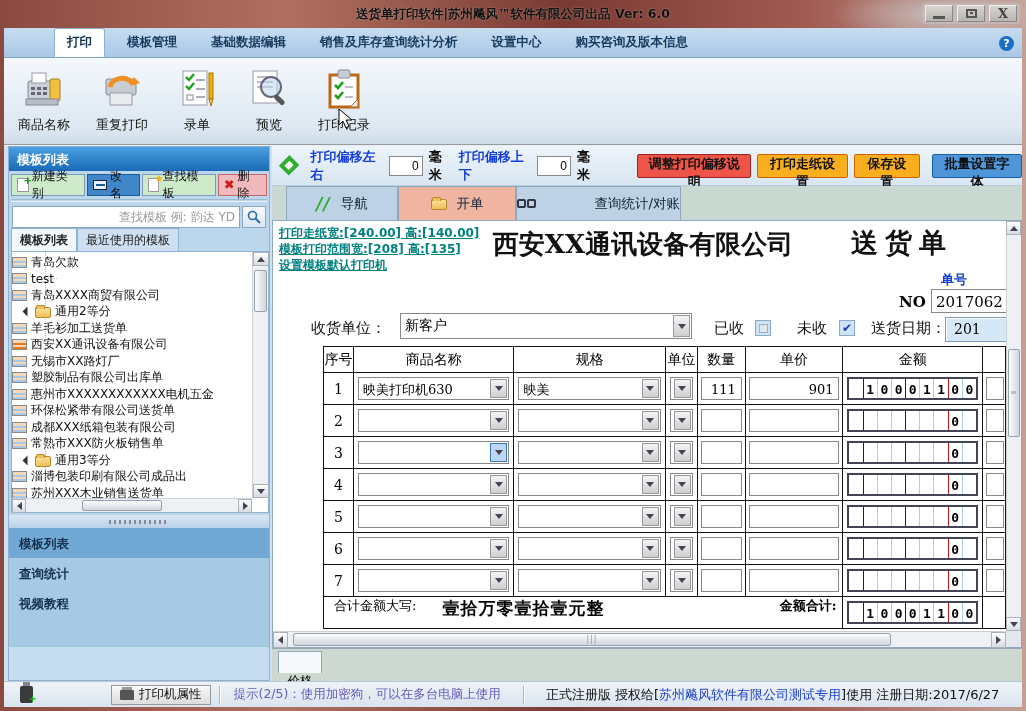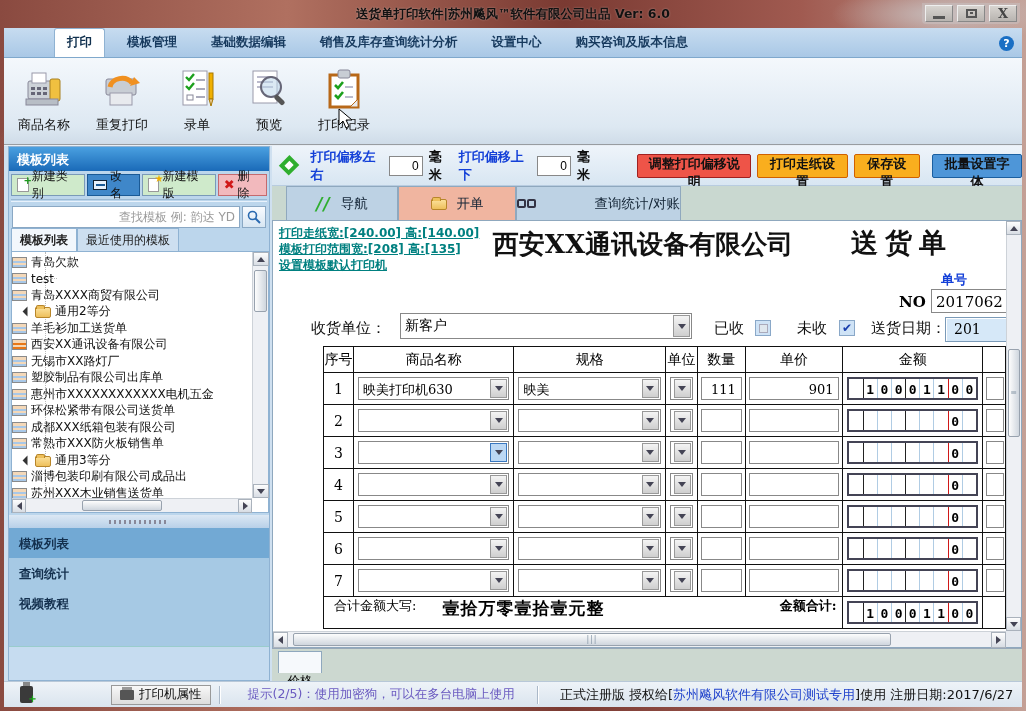--- a/index.html
+++ b/index.html
@@ -215,21 +215,21 @@
   .statusbar { position:absolute; left:4px; top:681px; width:1018px; height:26px; background:linear-gradient(#eef3f8,#dae4ee);
     border-top:1px solid #b8c8d8; display:flex; align-items:center; }
   .usb { position:relative; width:13px; height:17px; margin-left:16px; background:#3a3a3a; border-radius:2px; }
   .usb:before { content:""; position:absolute; left:3px; top:-4px; width:7px; height:4px; background:#888; }
   .usb .plus { position:absolute; right:-5px; bottom:-3px; color:#18a818; font-weight:bold; font-size:11px; }
   .st-sep { width:1px; height:18px; background:#aab8c8; margin:0 8px; box-shadow:1px 0 0 #fff; }
   .printer-btn { display:flex; align-items:center; gap:5px; height:20px; padding:0 8px; margin-left:78px;
     background:linear-gradient(#f8f8f8,#dcdcdc); border:1px solid #999; font-size:12.5px; color:#111; }
   .printer-ico { width:14px; height:10px; background:#555; position:relative; border-radius:1px; }
   .printer-ico:before { content:""; position:absolute; left:2px; top:-3px; width:10px; height:3px; background:#999; }
-  .tip-text { color:#6a5ac0; font-size:12.5px; margin-left:20px; }
+  .tip-text { color:#6a5ac0; font-size:12.5px; margin-left:6px; }
   .reg-text { font-size:13px; color:#111; margin-left:14px; }
   .reg-name { color:#2244cc; }
 </style>
 </head>
 <body>
 
 <div class="canvas">
 
   <div class="titlebar">
     <div class="title-text">送货单打印软件|苏州飚风™软件有限公司出品  Ver: 6.0</div>
@@ -349,21 +349,21 @@
         <span>新建类别</span>
       </div>
       <div class="sb-btn blue">
         <span class="mini-rename"></span>
         <span>改名</span>
       </div>
       <div class="sb-btn">
         <span class="mini-page">
             <span class="star">★</span>
           </span>
-        <span>新建模版</span>
+        <span>查找模板</span>
       </div>
       <div class="sb-btn red">
         <span class="mini-x">✖</span>
         <span>删除</span>
       </div>
     </div>
 
     <div class="sb-sep"></div>
 
     <div class="sb-search">

